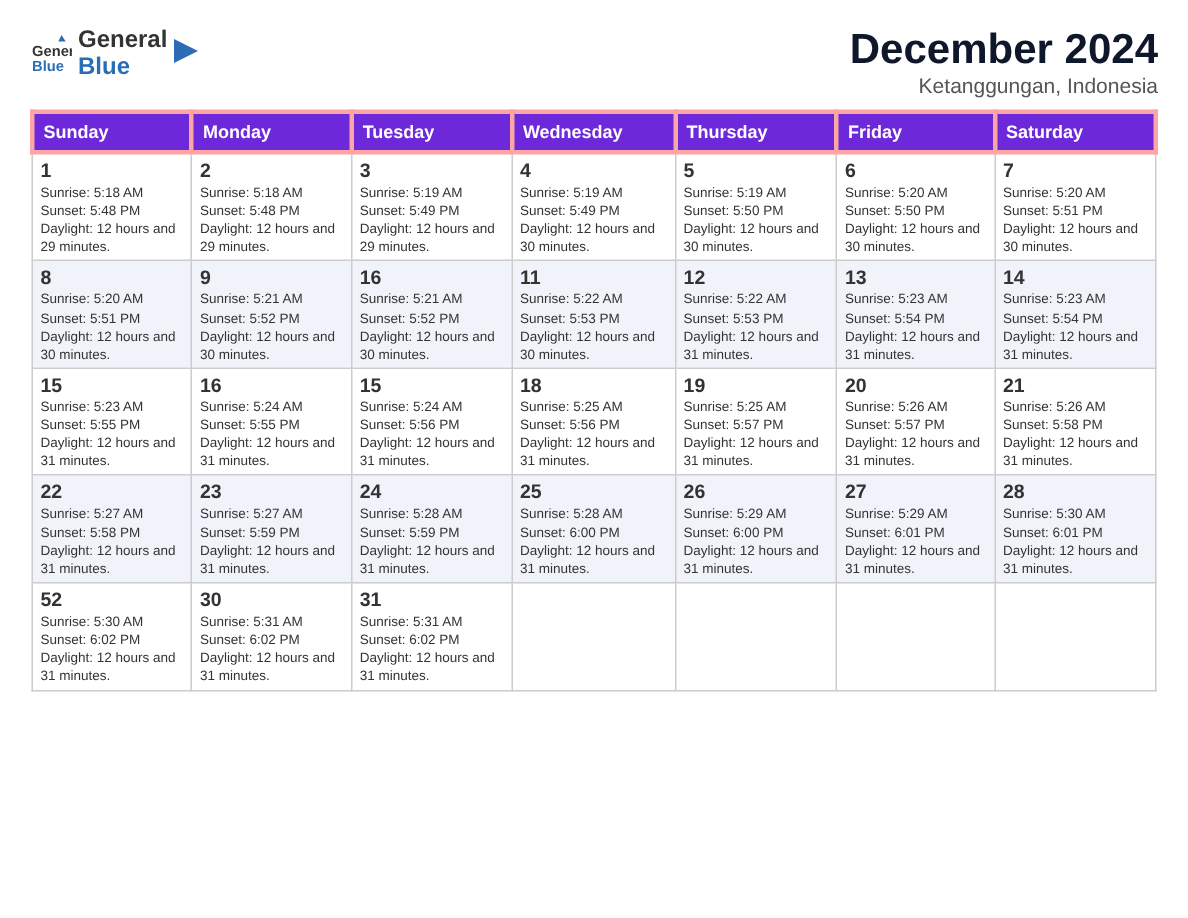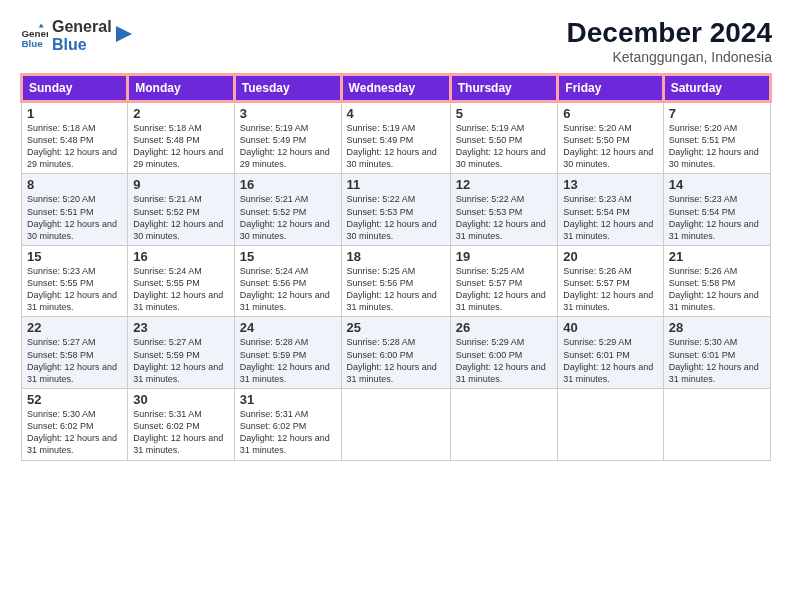--- a/index.html
+++ b/index.html
@@ -243,21 +243,21 @@
       </td>
           <td>
         <span class="day-num">25</span>
         <span class="cell-text">Sunrise: 5:28 AM<br>Sunset: 6:00 PM<br>Daylight: 12 hours and 31 minutes.</span>
       </td>
           <td>
         <span class="day-num">26</span>
         <span class="cell-text">Sunrise: 5:29 AM<br>Sunset: 6:00 PM<br>Daylight: 12 hours and 31 minutes.</span>
       </td>
           <td>
-        <span class="day-num">40</span>
+        <span class="day-num">27</span>
         <span class="cell-text">Sunrise: 5:29 AM<br>Sunset: 6:01 PM<br>Daylight: 12 hours and 31 minutes.</span>
       </td>
           <td>
         <span class="day-num">28</span>
         <span class="cell-text">Sunrise: 5:30 AM<br>Sunset: 6:01 PM<br>Daylight: 12 hours and 31 minutes.</span>
       </td>
         </tr>
         <tr>
           <td>
         <span class="day-num">52</span>

